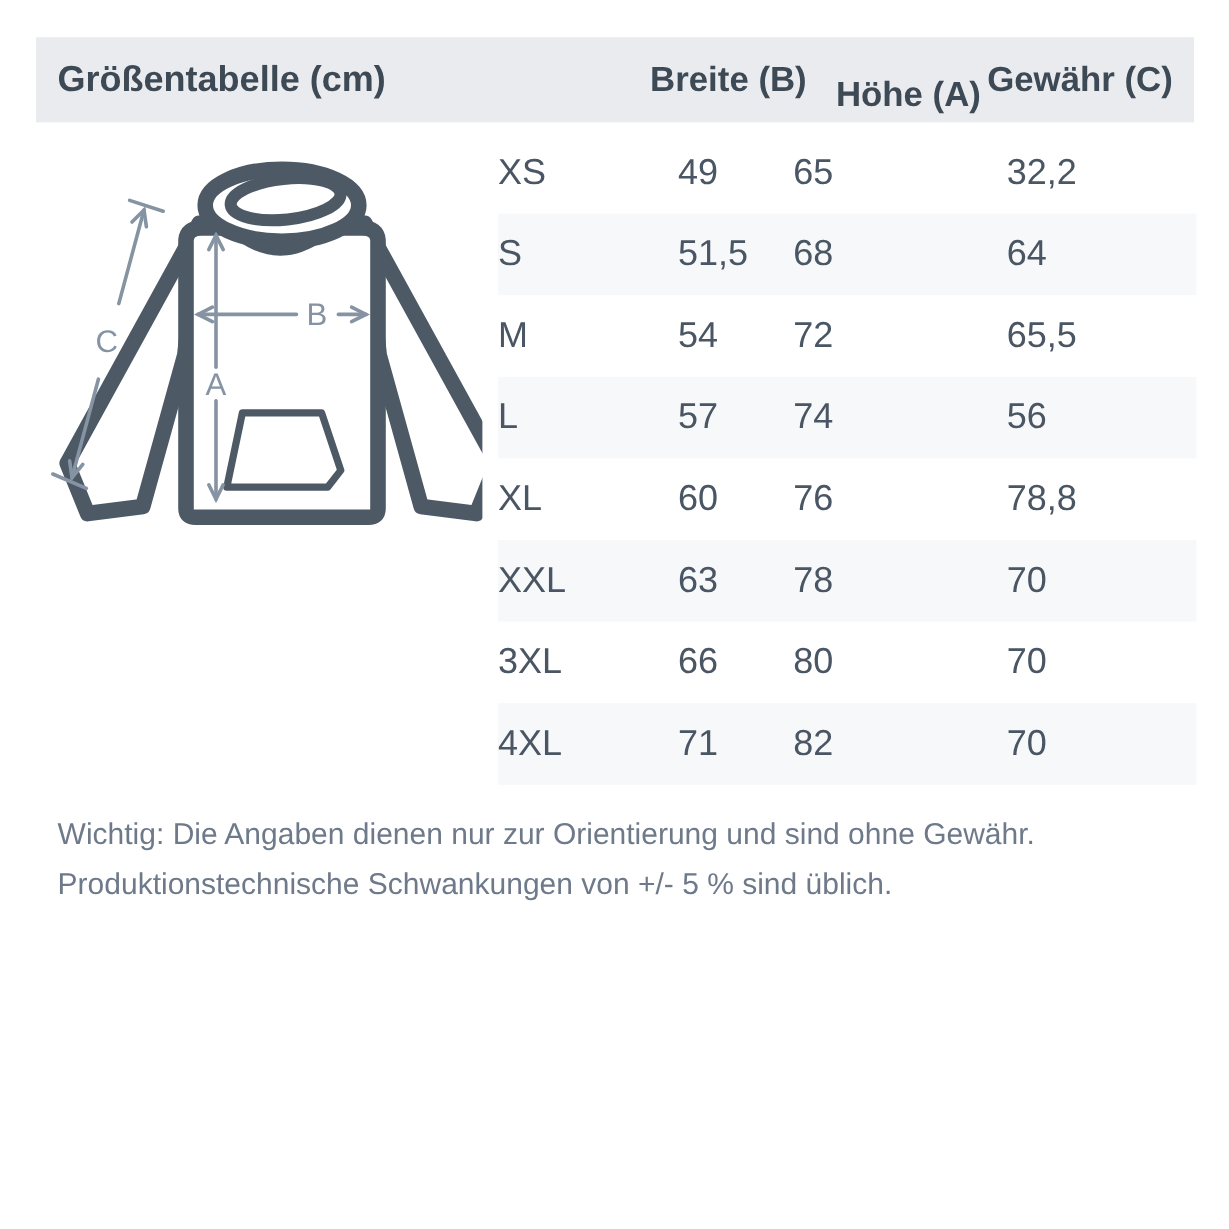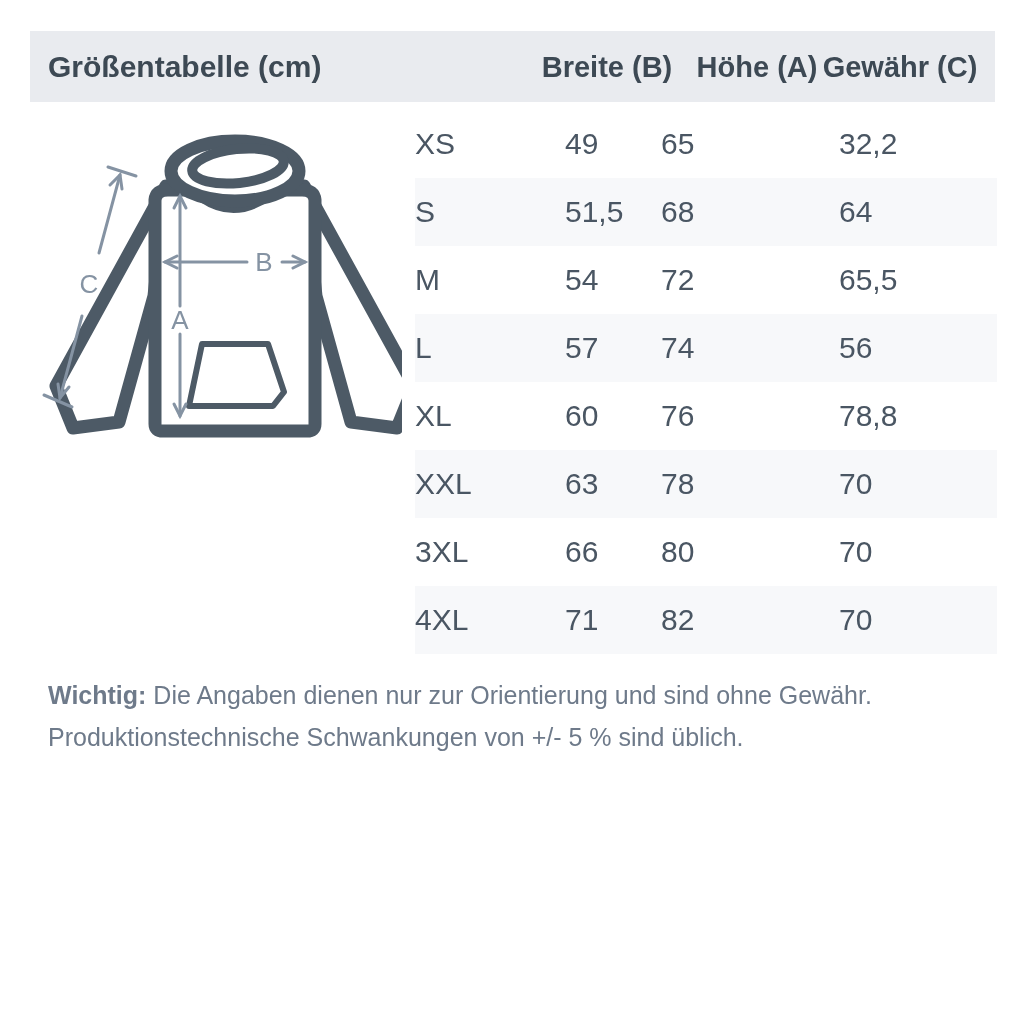--- a/index.html
+++ b/index.html
@@ -13,38 +13,38 @@
   }
   .chart-title {
     position:absolute; left:18px; top:50%; transform:translateY(-50%);
     font-size:30px; font-weight:bold; color:#3d4954; white-space:nowrap;
   }
   .col-h {
     position:absolute; top:50%; transform:translate(-50%,-50%);
     font-size:29px; font-weight:bold; color:#3d4954; white-space:nowrap;
   }
   .col-h.c1 { left:577px; }
-  .col-h.c2 { left:727px; }
+  .col-h.c2 { left:727px;margin-top:13px; }
   .col-h.c3 { left:870px; }
 
   .size-table { position:absolute; left:415px; top:110px; width:582px; }
   .srow {
     display:grid; grid-template-columns:150px 96px 178px 122px;
     height:68px; align-items:center;
   }
   .srow.shaded { background:#f7f8fa; }
   .cell { text-align:left; font-size:30px; color:#4a5663; }
 
   .diagram { position:absolute; left:42px; top:128px; }
 
   .footer {
     position:absolute; left:48px; top:674px; width:930px;
     font-size:25px; line-height:42px; color:#6e7a8a;
   }
-  .footer .imp { font-weight:bold; }
+  .footer .imp { font-weight:normal; }
 </style>
 </head>
 <body>
 
 <div class="page">
 
   <div class="header-band">
     <div class="chart-title">Größentabelle (cm)</div>
     <div class="col-h c1">Breite (B)</div>
     <div class="col-h c2">Höhe (A)</div>

